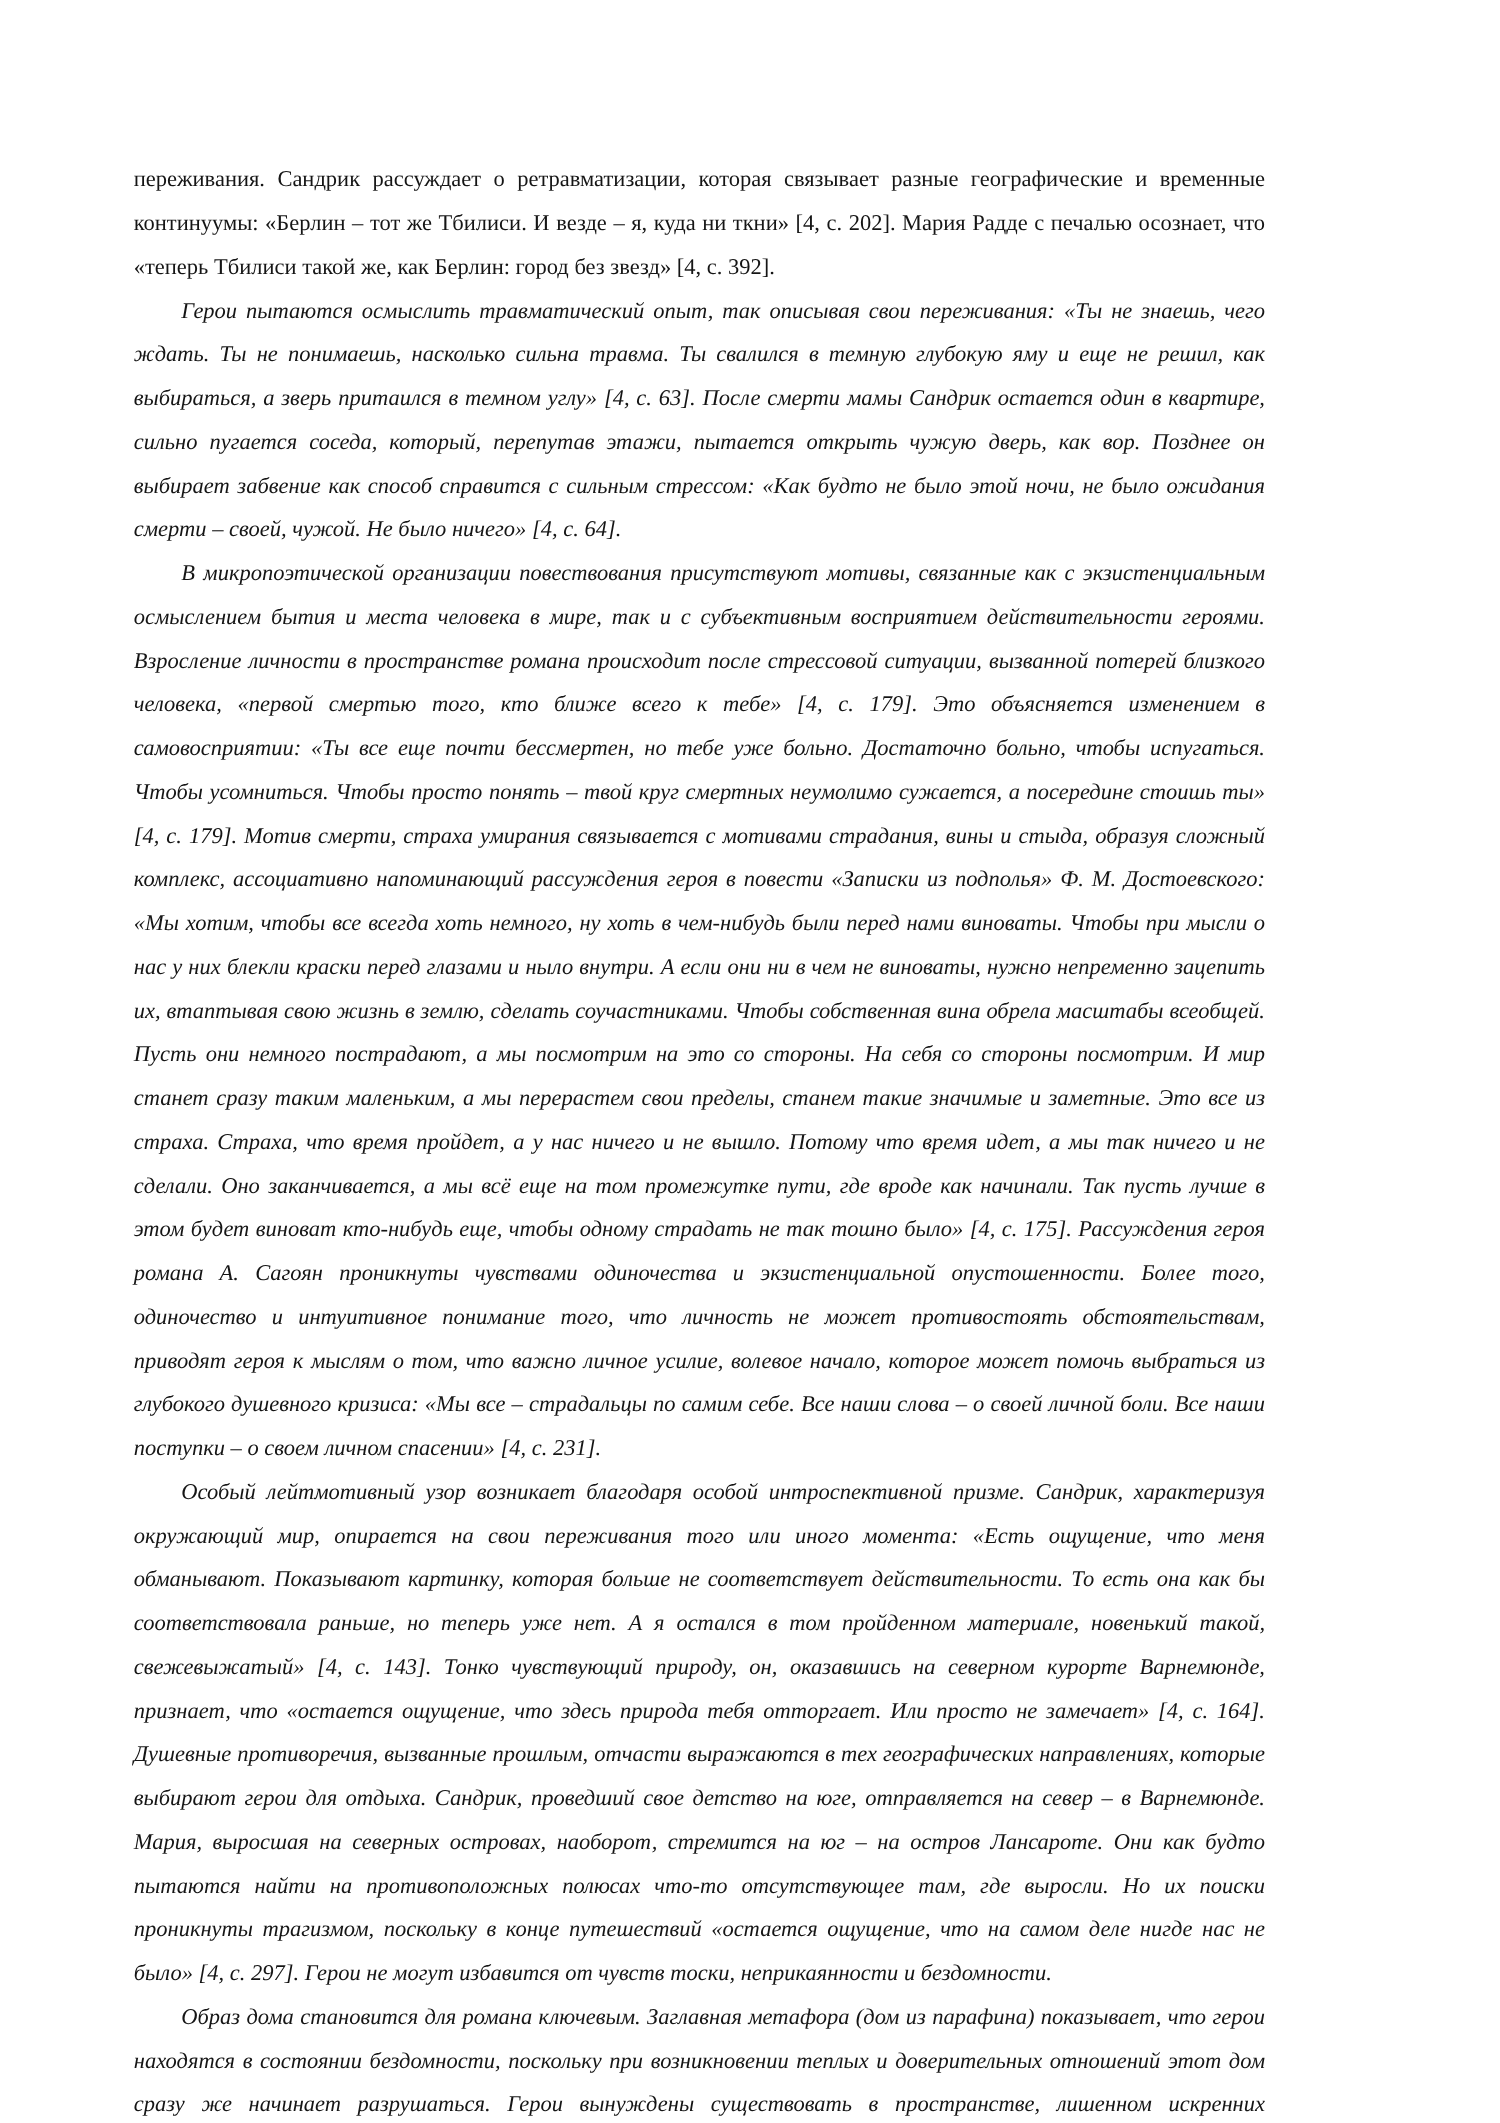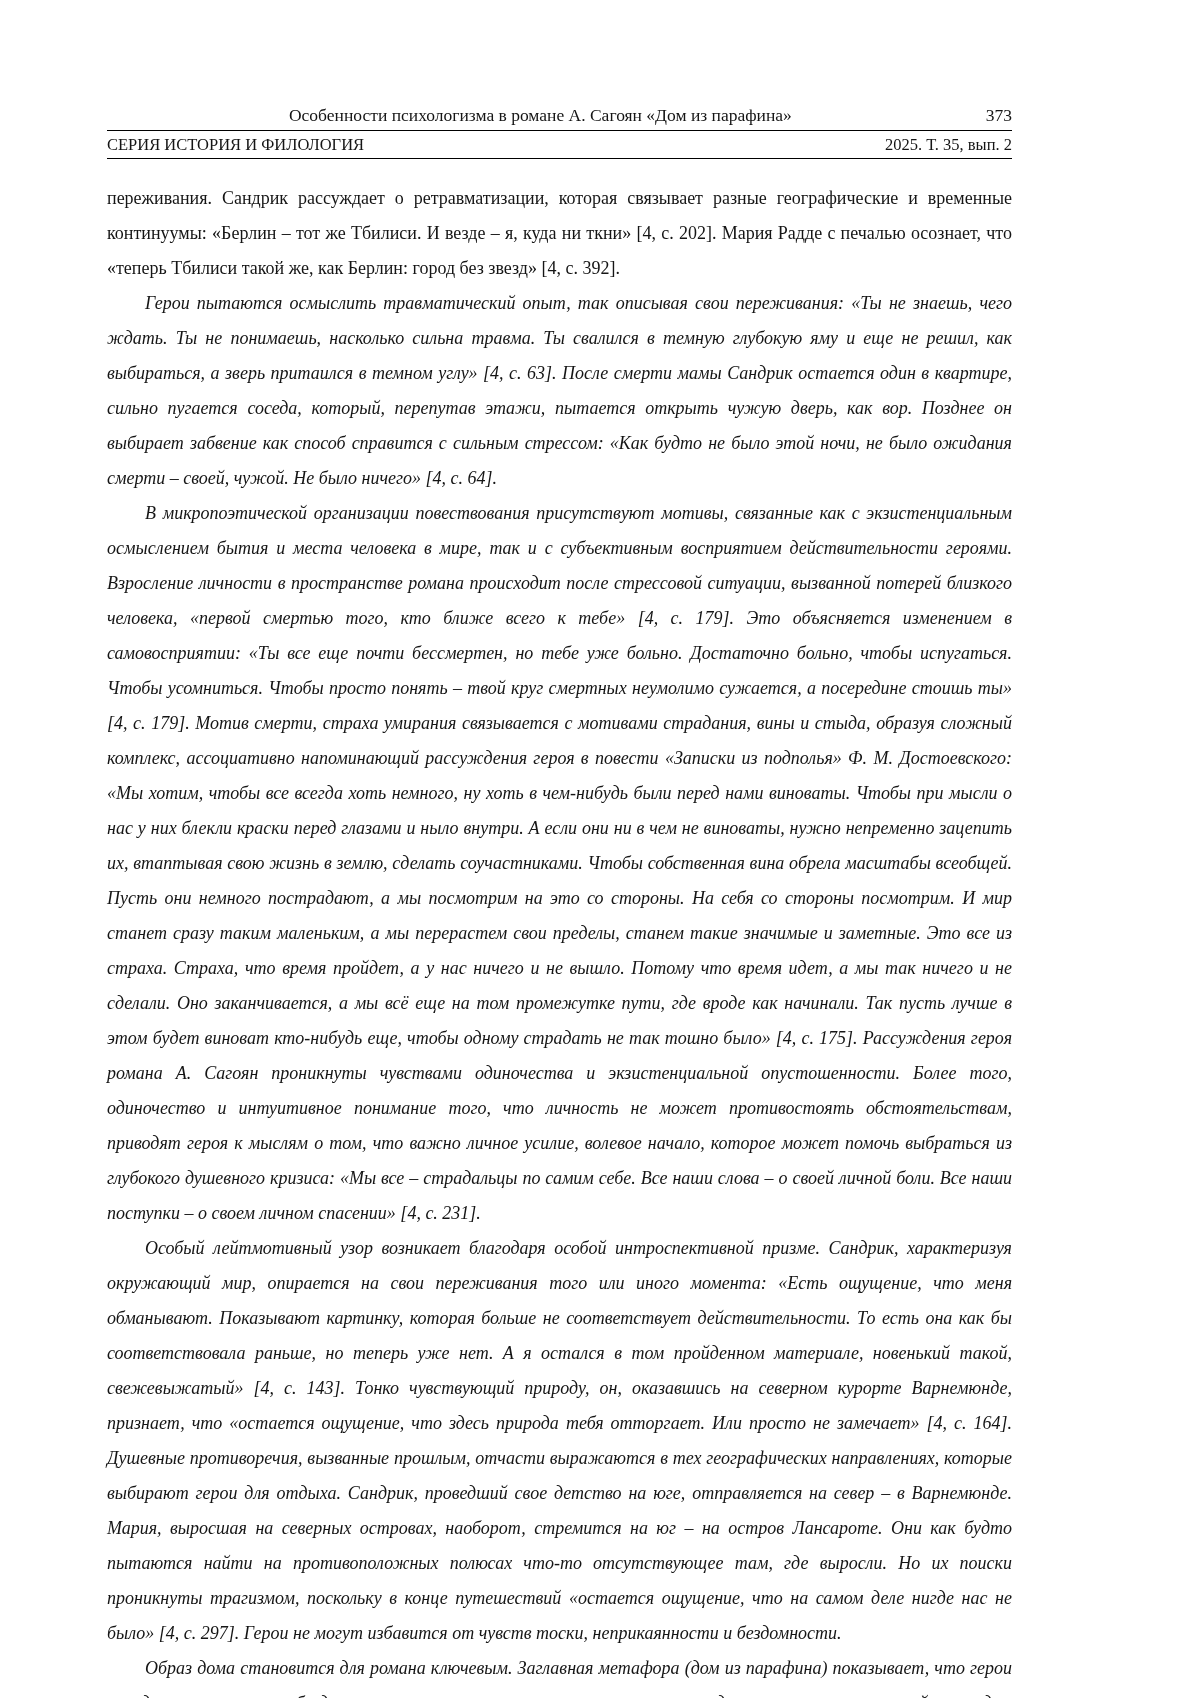--- a/index.html
+++ b/index.html
@@ -62,35 +62,20 @@
   .para.indent {
     text-indent: 38px;
     font-style: italic;
   }
 </style>
 </head>
 <body>
 
 <div class="page">
 
-  <header>
-    <div class="runhead-row">
-      <span class="runhead-title">Особенности психологизма в романе А. Сагоян «Дом из парафина»</span>
-      <span class="page-number">373</span>
-    </div>
-
-    <hr class="rule">
-
-    <div class="series-row">
-      <span>СЕРИЯ ИСТОРИЯ И ФИЛОЛОГИЯ</span>
-      <span>2025. Т. 35, вып. 2</span>
-    </div>
-
-    <hr class="rule bottom">
-  </header>
 
   <main class="article-body">
 
   <p class="para">переживания. Сандрик рассуждает о ретравматизации, которая связывает разные географические и временные континуумы: «Берлин – тот же Тбилиси. И везде – я, куда ни ткни» [4, с. 202]. Мария Радде с печалью осознает, что «теперь Тбилиси такой же, как Берлин: город без звезд» [4, с. 392].</p>
       <p class="para indent">Герои пытаются осмыслить травматический опыт, так описывая свои переживания: «Ты не знаешь, чего ждать. Ты не понимаешь, насколько сильна травма. Ты свалился в темную глубокую яму и еще не решил, как выбираться, а зверь притаился в темном углу» [4, с. 63]. После смерти мамы Сандрик остается один в квартире, сильно пугается соседа, который, перепутав этажи, пытается открыть чужую дверь, как вор. Позднее он выбирает забвение как способ справится с сильным стрессом: «Как будто не было этой ночи, не было ожидания смерти – своей, чужой. Не было ничего» [4, с. 64].</p>
       <p class="para indent">В микропоэтической организации повествования присутствуют мотивы, связанные как с экзистенциальным осмыслением бытия и места человека в мире, так и с субъективным восприятием действительности героями. Взросление личности в пространстве романа происходит после стрессовой ситуации, вызванной потерей близкого человека, «первой смертью того, кто ближе всего к тебе» [4, с. 179]. Это объясняется изменением в самовосприятии: «Ты все еще почти бессмертен, но тебе уже больно. Достаточно больно, чтобы испугаться. Чтобы усомниться. Чтобы просто понять – твой круг смертных неумолимо сужается, а посередине стоишь ты» [4, с. 179]. Мотив смерти, страха умирания связывается с мотивами страдания, вины и стыда, образуя сложный комплекс, ассоциативно напоминающий рассуждения героя в повести «Записки из подполья» Ф. М. Достоевского: «Мы хотим, чтобы все всегда хоть немного, ну хоть в чем-нибудь были перед нами виноваты. Чтобы при мысли о нас у них блекли краски перед глазами и ныло внутри. А если они ни в чем не виноваты, нужно непременно зацепить их, втаптывая свою жизнь в землю, сделать соучастниками. Чтобы собственная вина обрела масштабы всеобщей. Пусть они немного пострадают, а мы посмотрим на это со стороны. На себя со стороны посмотрим. И мир станет сразу таким маленьким, а мы перерастем свои пределы, станем такие значимые и заметные. Это все из страха. Страха, что время пройдет, а у нас ничего и не вышло. Потому что время идет, а мы так ничего и не сделали. Оно заканчивается, а мы всё еще на том промежутке пути, где вроде как начинали. Так пусть лучше в этом будет виноват кто-нибудь еще, чтобы одному страдать не так тошно было» [4, с. 175]. Рассуждения героя романа А. Сагоян проникнуты чувствами одиночества и экзистенциальной опустошенности. Более того, одиночество и интуитивное понимание того, что личность не может противостоять обстоятельствам, приводят героя к мыслям о том, что важно личное усилие, волевое начало, которое может помочь выбраться из глубокого душевного кризиса: «Мы все – страдальцы по самим себе. Все наши слова – о своей личной боли. Все наши поступки – о своем личном спасении» [4, с. 231].</p>
       <p class="para indent">Особый лейтмотивный узор возникает благодаря особой интроспективной призме. Сандрик, характеризуя окружающий мир, опирается на свои переживания того или иного момента: «Есть ощущение, что меня обманывают. Показывают картинку, которая больше не соответствует действительности. То есть она как бы соответствовала раньше, но теперь уже нет. А я остался в том пройденном материале, новенький такой, свежевыжатый» [4, с. 143]. Тонко чувствующий природу, он, оказавшись на северном курорте Варнемюнде, признает, что «остается ощущение, что здесь природа тебя отторгает. Или просто не замечает» [4, с. 164]. Душевные противоречия, вызванные прошлым, отчасти выражаются в тех географических направлениях, которые выбирают герои для отдыха. Сандрик, проведший свое детство на юге, отправляется на север – в Варнемюнде. Мария, выросшая на северных островах, наоборот, стремится на юг – на остров Лансароте. Они как будто пытаются найти на противоположных полюсах что-то отсутствующее там, где выросли. Но их поиски проникнуты трагизмом, поскольку в конце путешествий «остается ощущение, что на самом деле нигде нас не было» [4, с. 297]. Герои не могут избавится от чувств тоски, неприкаянности и бездомности.</p>
       <p class="para indent">Образ дома становится для романа ключевым. Заглавная метафора (дом из парафина) показывает, что герои находятся в состоянии бездомности, поскольку при возникновении теплых и доверительных отношений этот дом сразу же начинает разрушаться. Герои вынуждены существовать в пространстве, лишенном искренних отношений и привязанностей. Вспоминая прошлое, они констатируют, что «научились отгонять чувства. Нас научили отгонять чувства самые близкие нам люди, выдавая их за нечто разрушительное, наслаивающееся на ровную житейскую пустоту. И мы прилежно учились» [4, с. 222]. Сандрик в разговоре с мальчиком Илюшей внезапно переносится в мир своего детства в «дом-призрак из далекого прошлого» [4, с. 195]. Продавец свечей на рынке в тбилисском детстве Сандрика объясняет особое свойство парафина: «горит свеча, парафин стекает. И огарки можно всегда</p>
     </main>
 

